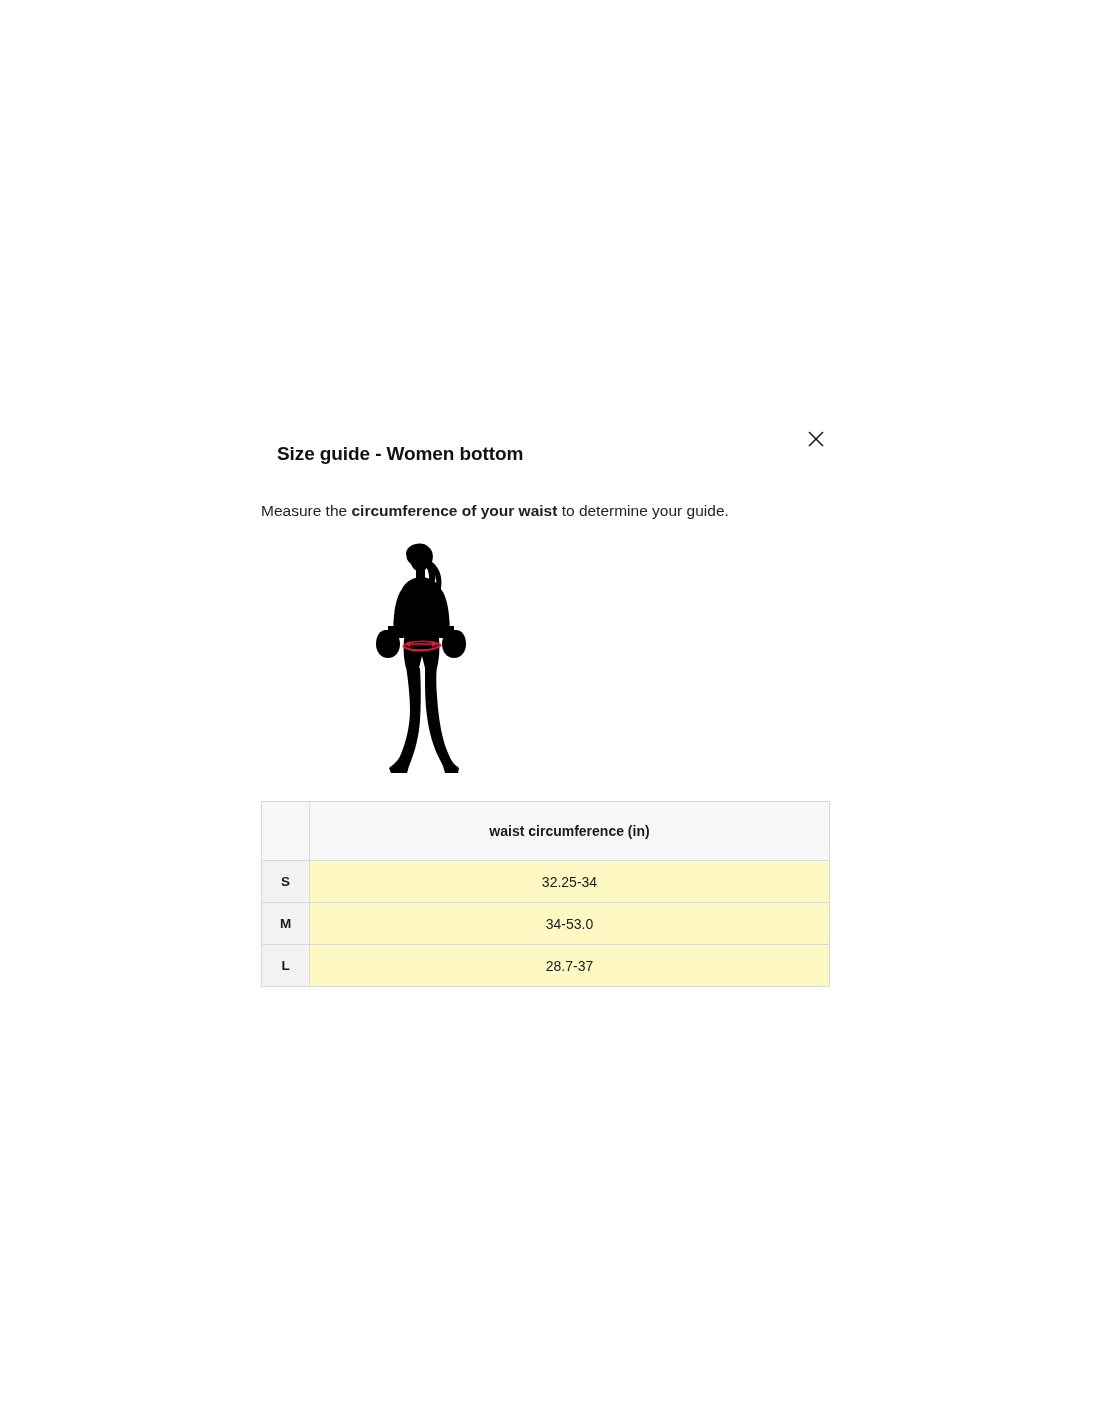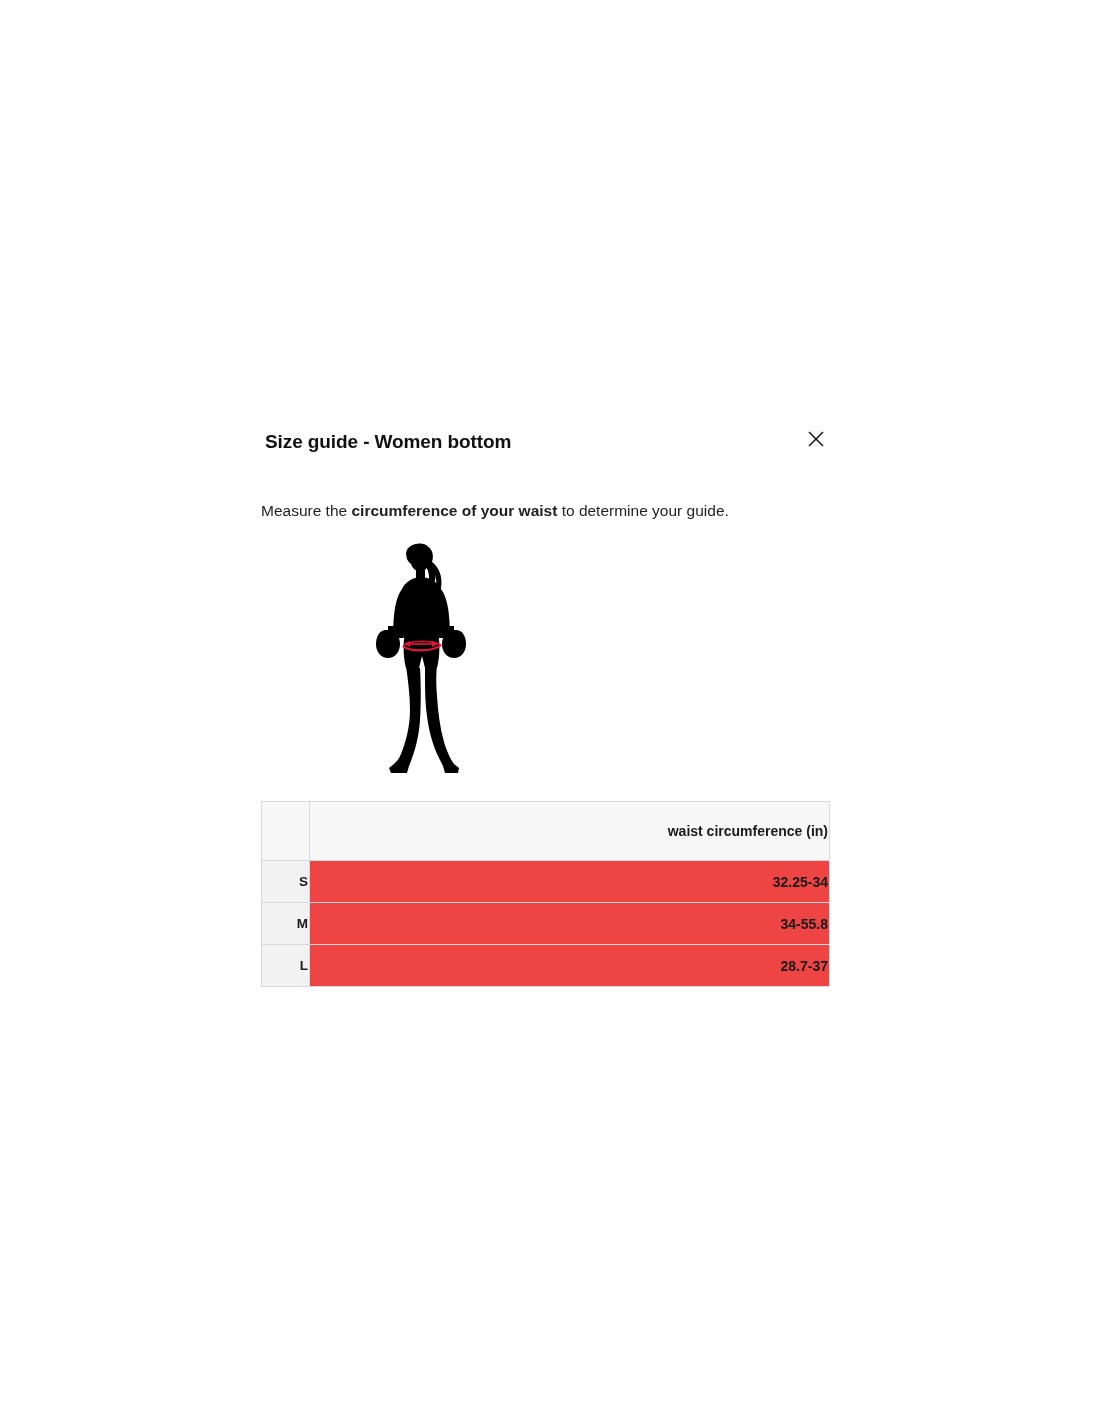--- a/index.html
+++ b/index.html
@@ -29,21 +29,21 @@
     justify-content: space-between;
     height: 42px;
   }
 
   .modal-title {
     font-size: 19px;
     font-weight: bold;
     line-height: 26px;
     letter-spacing: -0.1px;
     color: #111111;
-    margin: 4px;
+    margin: 16px;
   }
 
   .close-button {
     width: 28px;
     height: 28px;
     border: none;
     background: transparent;
     padding: 0;
     margin: 0;
     cursor: pointer;
@@ -81,21 +81,21 @@
 
   .size-table {
     margin-top: 16px;
     width: 569px;
     border-collapse: collapse;
     table-layout: fixed;
   }
   .size-table th,
   .size-table td {
     border: 1px solid #d9d9d9;
-    text-align: right;
+    text-align: center;
     font-size: 14px;
     color: #1a1a1a;
   }
   .size-table thead th {
     background: #f7f7f7;
     font-weight: bold;
     height: 56px;
     font-size: 14px;
   }
   .size-table thead th.corner {
@@ -103,22 +103,22 @@
   }
   .size-table tbody th {
     background: #f2f2f2;
     font-weight: bold;
     height: 39px;
     width: 45px;
     font-size: 13.5px;
   }
   .size-table tbody td {
     height: 39px;
-    background: #ef4444;
-    font-weight: bold;
+    background: #fef9c3;
+    font-weight: normal;
   }
 </style>
 </head>
 <body>
 
 <div class="modal">
 
   <div class="modal-header">
     <h2 class="modal-title">Size guide - Women bottom</h2>
     <button class="close-button" aria-label="Close">
@@ -181,21 +181,21 @@
         <th>waist circumference (in)</th>
       </tr>
     </thead>
     <tbody>
       <tr>
         <th>S</th>
         <td>32.25-34</td>
       </tr>
       <tr>
         <th>M</th>
-        <td>34-55.8</td>
+        <td>34-53.0</td>
       </tr>
       <tr>
         <th>L</th>
         <td>28.7-37</td>
       </tr>
     </tbody>
   </table>
 
 </div>
 

